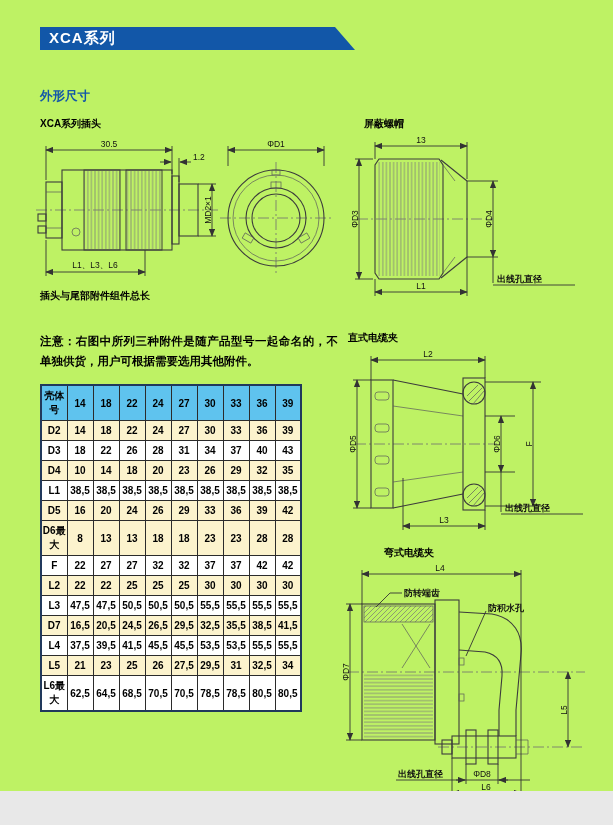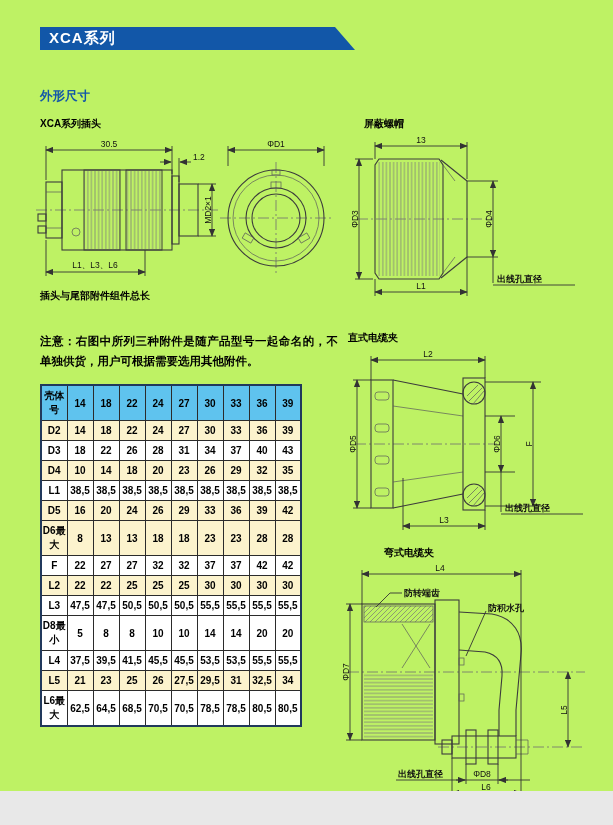--- a/index.html
+++ b/index.html
@@ -394,31 +394,31 @@
           <td>47,5</td>
           <td>47,5</td>
           <td>50,5</td>
           <td>50,5</td>
           <td>50,5</td>
           <td>55,5</td>
           <td>55,5</td>
           <td>55,5</td>
           <td>55,5</td>
         </tr>
-        <tr>
-          <td class="lab">D8最小</td>
-          <td>5</td>
-          <td>8</td>
-          <td>8</td>
-          <td>10</td>
-          <td>10</td>
-          <td>14</td>
-          <td>14</td>
-          <td>20</td>
-          <td>20</td>
+        <tr class="alt">
+          <td class="lab">D7</td>
+          <td>16,5</td>
+          <td>20,5</td>
+          <td>24,5</td>
+          <td>26,5</td>
+          <td>29,5</td>
+          <td>32,5</td>
+          <td>35,5</td>
+          <td>38,5</td>
+          <td>41,5</td>
         </tr>
         <tr>
           <td class="lab">L4</td>
           <td>37,5</td>
           <td>39,5</td>
           <td>41,5</td>
           <td>45,5</td>
           <td>45,5</td>
           <td>53,5</td>
           <td>53,5</td>

